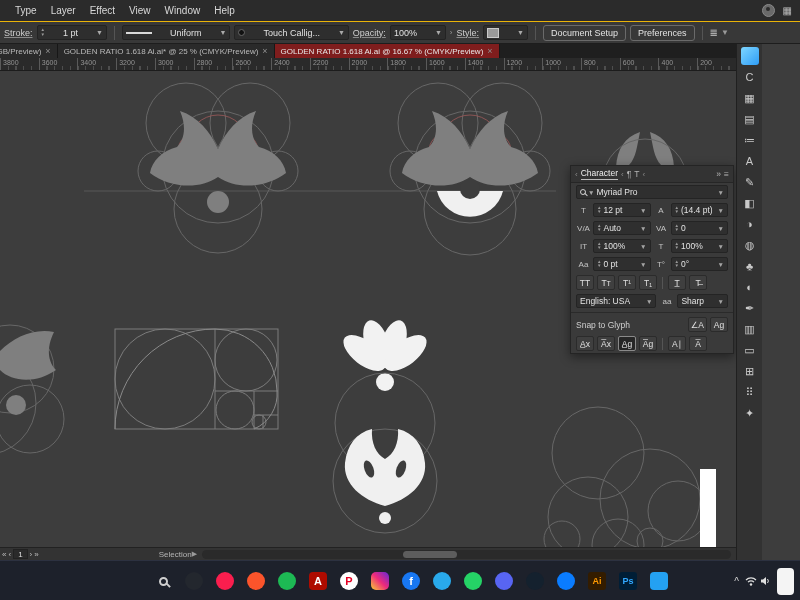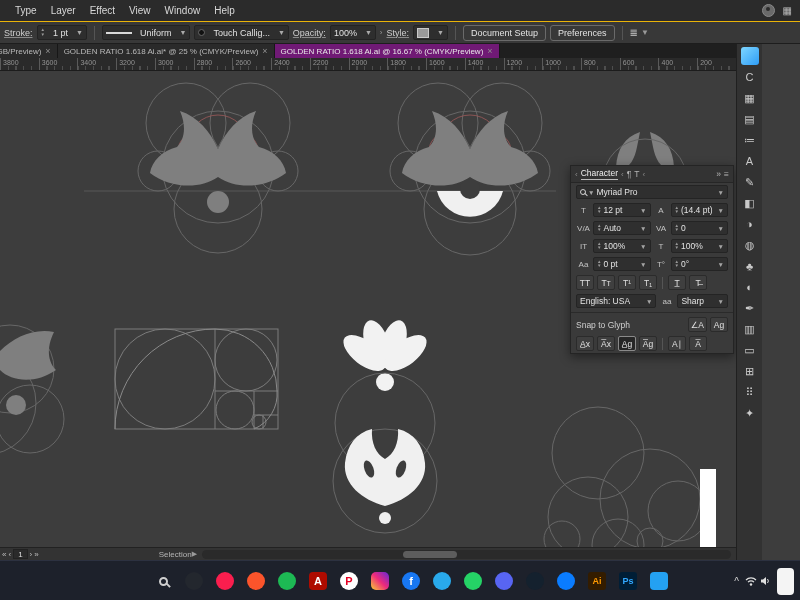--- a/index.html
+++ b/index.html
@@ -13,38 +13,38 @@
   
   .menu-bar { height:22px; background:#2b2b2b; display:flex; align-items:center; padding:0 8px; border-bottom:1px solid #eab308;}
   .menu-item { font-size:10px; color:#d8d8d8; padding:0 7px; cursor:default; }
   .menu-spacer { flex:1; }
   .avatar { width:13px; height:13px; border-radius:50%; background:#6a6a6a; border:1px solid #8a8a8a; position:relative; margin-right:8px;}
   .avatar::after{content:"";position:absolute;left:3.5px;top:2px;width:4px;height:4px;border-radius:50%;background:#2b2b2b;}
   .appbar-ic { font-size:10px; color:#bbb; }
   
   .control-bar { height:22px; background:#383838; display:flex; align-items:center; padding:0 4px; gap:4px; border-bottom:1px solid #1d1d1d; font-size:9px; }
   .ctl-label { color:#cfcfcf; text-decoration:underline; text-decoration-color:#8a8a8a; white-space:nowrap;}
-  .ctl-box { background:#2e2e2e; border:1px solid #232323; border-radius:2px; height:15px; display:flex; align-items:center; padding:0 3px; gap:8px; color:#e0e0e0; white-space:nowrap;}
+  .ctl-box { background:#2e2e2e; border:1px solid #232323; border-radius:2px; height:15px; display:flex; align-items:center; padding:0 3px; gap:18px; color:#e0e0e0; white-space:nowrap;}
   .ctl-box .dd { font-size:7px; color:#aaa; }
   .stp { display:inline-flex; flex-direction:column; font-size:4.5px; line-height:4.5px; color:#9a9a9a; }
   .stroke-line { width:26px; height:2px; background:#d9d9d9; }
   .brush-dot { width:7px; height:7px; border-radius:50%; background:#111; border:1px solid #666;}
   .vsep { width:1px; height:14px; background:#555; margin:0 3px; }
   .ctl-btn { border:1px solid #6a6a6a; border-radius:3px; height:16px; display:flex; align-items:center; padding:0 7px; color:#e2e2e2; background:transparent; font-size:9px; white-space:nowrap;}
   .gap-chev { color:#999; font-size:8px; }
   .swatch-sq { width:12px; height:10px; background:#9a9a9a; border:1px solid #c9c9c9;}
   .arrange-ic { font-size:10px; color:#ccc; letter-spacing:-1px;}
   
   .workspace { display:flex; height:516px; }
   .main-col { width:736px; display:flex; flex-direction:column; }
   
   .tabs-bar { height:14px; background:#1f1f1f; display:flex; align-items:stretch; overflow:hidden;}
   .doc-tab { display:flex; align-items:center; gap:4px; background:#2a2a2a; border-right:1px solid #171717; padding:0 6px; font-size:8px; color:#b9b9b9; white-space:nowrap;}
   .doc-tab.first { margin-left:-34px; }
-  .doc-tab.active { background:#701a75; color:#e8e8e8; }
+  .doc-tab.active { background:#7f1d1d; color:#e8e8e8; }
   .tab-close { color:#8f8f8f; font-size:9px; }
   
   .ruler { height:13px; background:#2a2a2a; border-bottom:1px solid #1c1c1c; display:flex; overflow:hidden;
     background-image:repeating-linear-gradient(90deg,#4e4e4e 0 1px,transparent 1px 7.75px);
     background-size:100% 4px; background-position:bottom; background-repeat:no-repeat;}
   .ruler-cell { flex:1 0 auto; width:38.7px; border-left:1px solid #5a5a5a; font-size:7px; color:#939393; padding-left:2px; line-height:9px;}
   
   .canvas { flex:1; position:relative; background:#3d3d3d; overflow:hidden; }
   
   .status-bar { height:13px; background:#333333; border-top:1px solid #222; display:flex; align-items:center; font-size:8px; color:#b5b5b5; padding:0 2px; gap:2px;}

